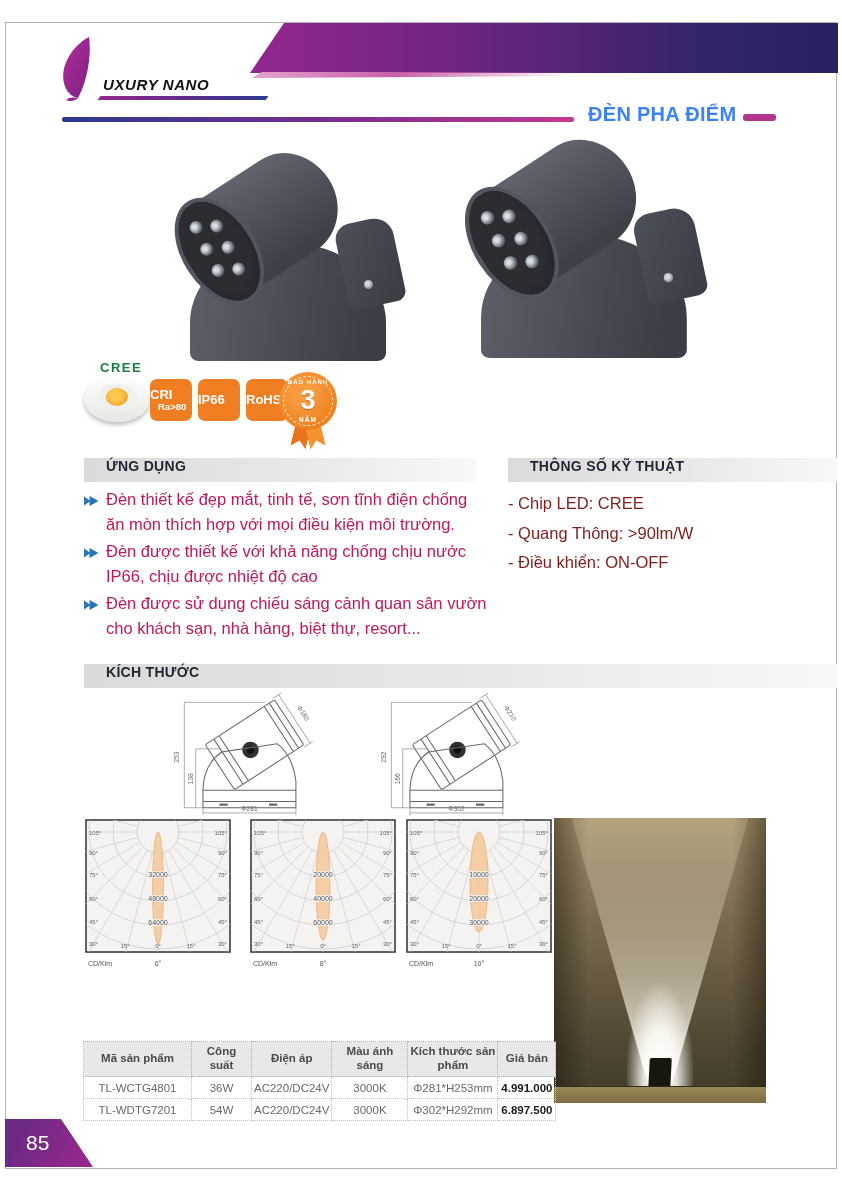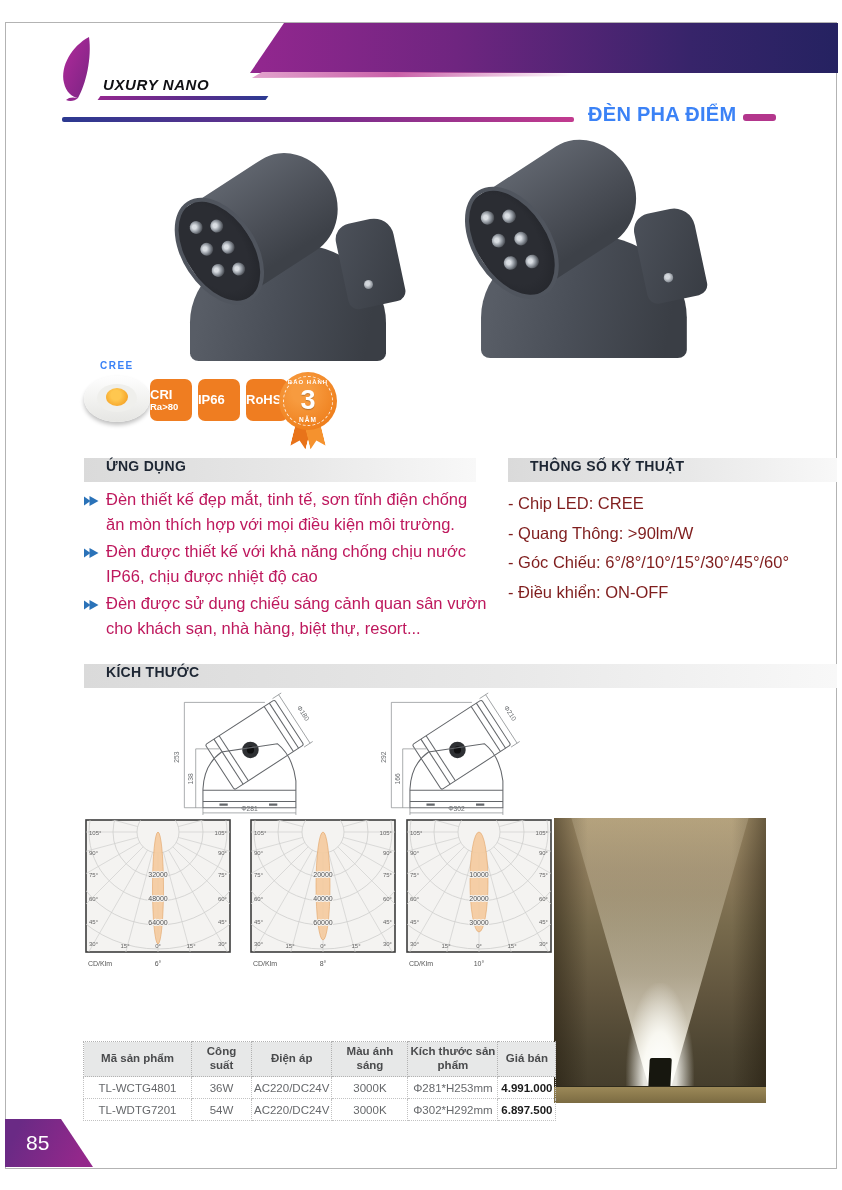--- a/index.html
+++ b/index.html
@@ -42,33 +42,33 @@
   .lamp .barrel{position:absolute;left:28px;top:2px;width:140px;height:106px;
         background:linear-gradient(180deg,#5f646d,#4a4e56 55%,#3d4148 90%);
         border-radius:12px 46px 50px 12px / 12px 53px 53px 12px;}
   .lamp .face{position:absolute;left:0;top:-3px;width:74px;height:118px;border-radius:50%;
         background:radial-gradient(ellipse at 45% 45%,#2b2d33 55%,#1e2025 100%);
         border:4px solid #50555e;box-sizing:border-box;}
   .lamp .led{position:absolute;width:13px;height:13px;border-radius:50%;
         background:radial-gradient(circle at 40% 40%,#dadee3 18%,#8f959d 45%,#383b41 78%);}
 
   
-  .chip-label{position:absolute;left:100px;top:360px;font-size:10px;font-weight:bold;
-        color:#3b82f6;letter-spacing:1.5px;}
+  .chip-label{position:absolute;left:100px;top:360px;font-size:13px;font-weight:bold;
+        color:#15803d;letter-spacing:1.5px;}
   .chip{position:absolute;left:84px;top:376px;width:66px;height:46px;border-radius:50%;
         background:linear-gradient(180deg,#fefefe,#e6e6e3);box-shadow:0 3px 4px rgba(0,0,0,.25);}
   .chip .ring{position:absolute;left:13px;top:8px;width:40px;height:28px;border-radius:50%;
         background:#efefec;}
   .chip .dot{position:absolute;left:22px;top:12px;width:22px;height:18px;border-radius:50%;
         background:radial-gradient(circle at 45% 40%,#ffc74f 30%,#f39c1f 85%);}
   .obox{position:absolute;top:379px;width:42px;height:42px;border-radius:7px;background:#ef7d21;
         color:#fff;display:flex;flex-direction:column;align-items:flex-start;justify-content:center;
         font-weight:bold;line-height:1.05;}
   .obox .l1{font-size:13px;}
-  .obox .l2{font-size:9.5px;}
+  .obox .l2{font-size:9.5px;margin-left:8px;}
   .seal{position:absolute;left:279px;top:372px;width:58px;height:58px;border-radius:50%;
         background:radial-gradient(circle at 40% 35%,#f79b3f 20%,#ee7d1a 80%);
         color:#fff;text-align:center;}
   .seal::before{content:"";position:absolute;inset:4px;border-radius:50%;
         border:1.5px dashed rgba(255,255,255,.85);}
   .seal .w-top{position:absolute;left:0;right:0;top:7px;font-size:6px;font-weight:bold;
         letter-spacing:1px;}
   .seal .w-num{position:absolute;left:0;right:0;top:13px;font-size:27px;font-weight:bold;
         text-shadow:0 1px 1px rgba(0,0,0,.25);}
   .seal .w-bot{position:absolute;left:0;right:0;bottom:7px;font-size:6.5px;font-weight:bold;
@@ -231,21 +231,20 @@
         <span class="arr"><svg width="15" height="12" viewBox="0 0 15 12">
             <path d="M0 1.5 L6.5 6 L0 10.5 Z" fill="#2a72b8"></path>
             <path d="M5.5 1 L14.5 6 L5.5 11 Z" fill="#2a72b8"></path>
           </svg></span>
         <span class="btxt">Đèn được sử dụng chiếu sáng cảnh quan sân vườn cho khách sạn, nhà hàng, biệt thự, resort...</span>
       </div>
     </div>
   <div class="specs">
       <div class="spec-line">- Chip LED:  CREE</div>
       <div class="spec-line">- Quang Thông: &gt;90lm/W</div>
-      <div class="spec-line">- Góc Chiếu: 6°/8°/10°/15°/30°/45°/60°</div>
       <div class="spec-line">- Điều khiển: ON-OFF</div>
     </div>
 
   <div class="sect-bar" style="left:84px;top:664px;width:753px;">
     <span>KÍCH THƯỚC</span>
   </div>
 
   <svg class="dim-svg" style="left:158px;top:690px;" viewBox="0 0 175 122">
     <g stroke="#63666a" fill="none" stroke-width="1">
       <g transform="rotate(-33 86 58)">

